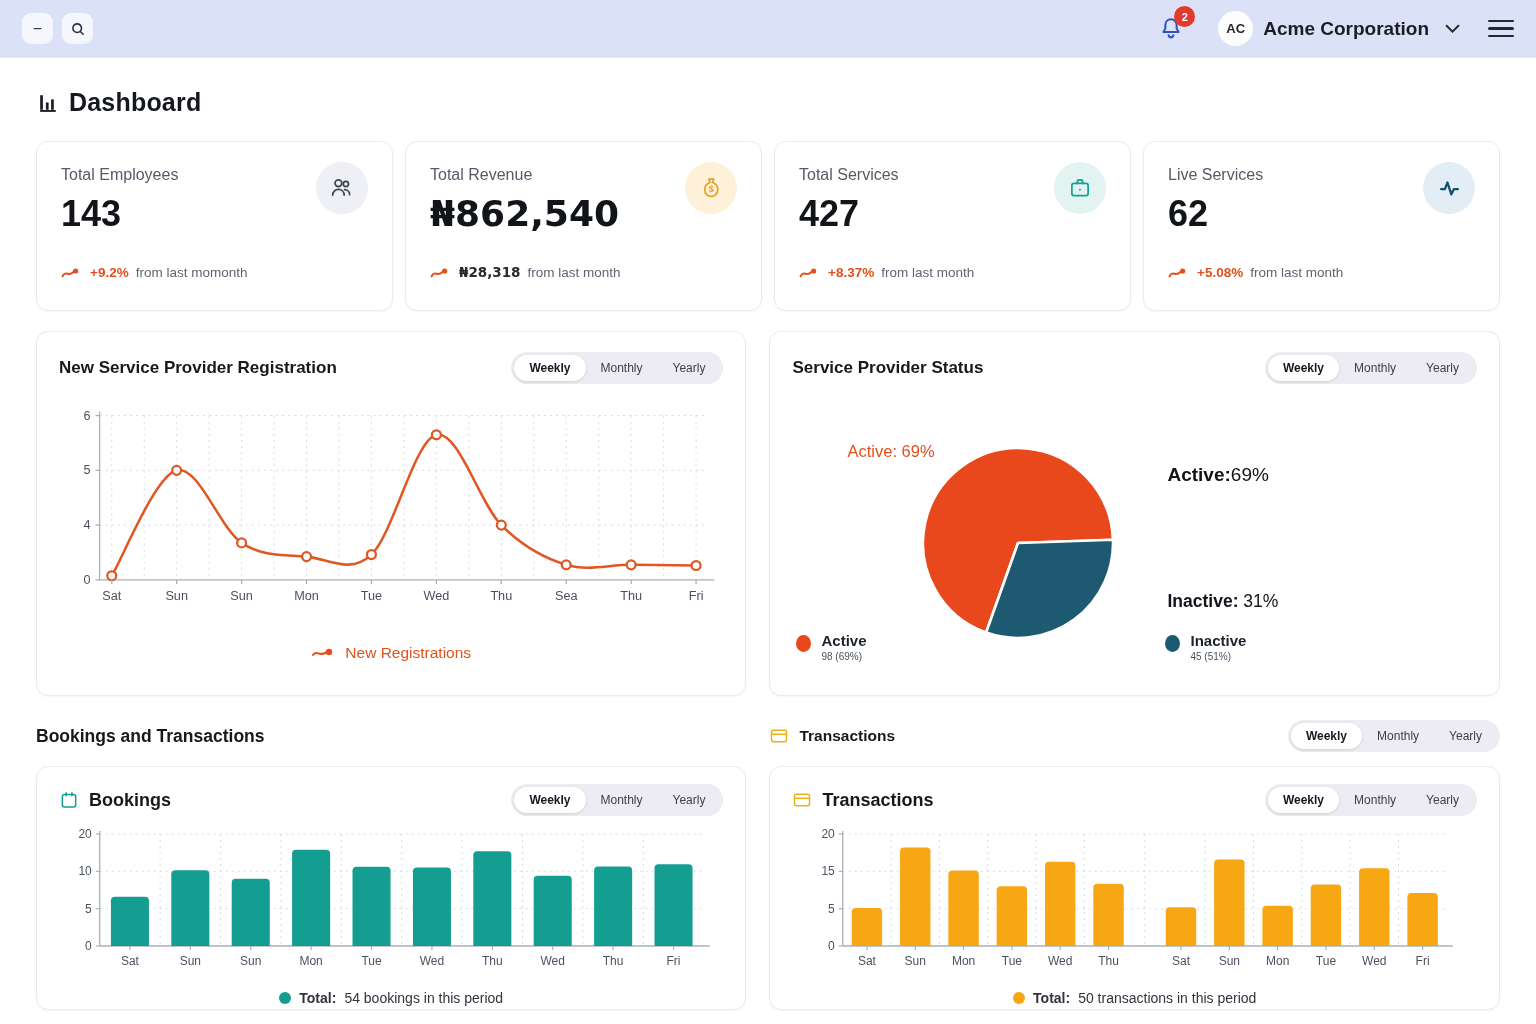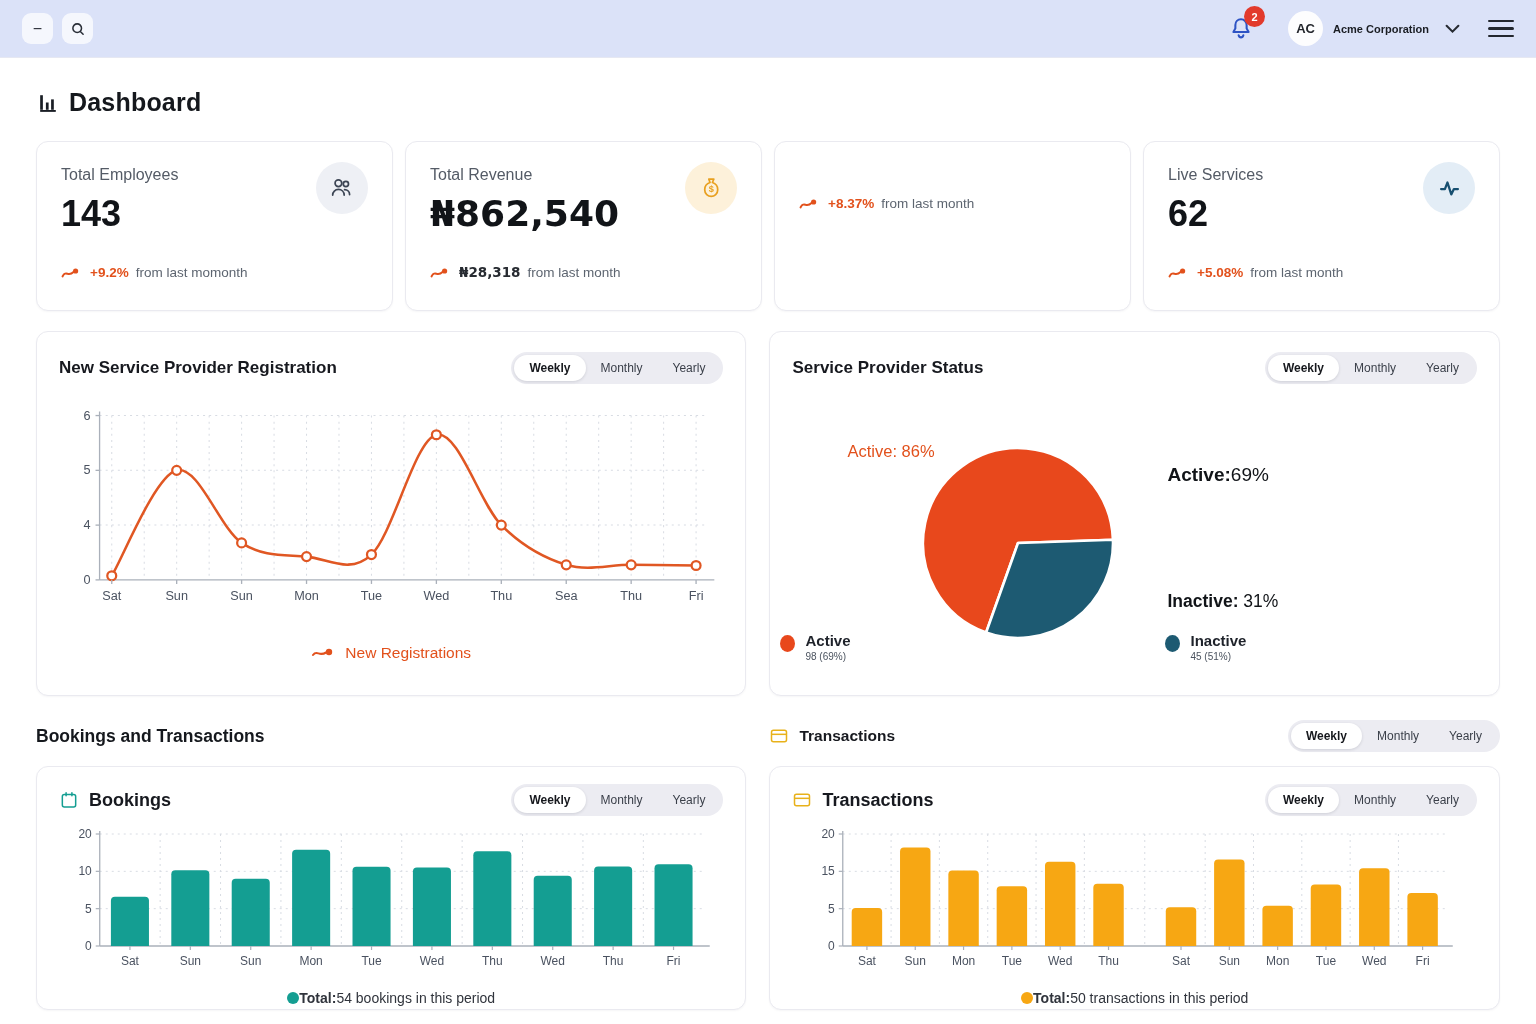--- a/index.html
+++ b/index.html
@@ -14,21 +14,21 @@
     display:flex; align-items:center; justify-content:center; margin-right:9px;
     color:#2a2f38; font-size:16px; cursor:pointer; }
   .tb-spacer { flex:1; }
   .bell-wrap { position:relative; margin-right:34px; cursor:pointer; }
   .badge { position:absolute; top:-9px; right:-11px; min-width:21px; height:21px;
     background:#e23a2c; border-radius:50%; color:#fff; font-size:11px; font-weight:bold;
     display:flex; align-items:center; justify-content:center; }
   .avatar { width:35px; height:35px; border-radius:50%; background:#fdfdfe; color:#23262c;
     font-weight:bold; font-size:13px; display:flex; align-items:center; justify-content:center;
     margin-right:10px; }
-  .org-name { font-size:11px; font-weight:600; color:#1a1d23; margin-right:16px; }
+  .org-name { font-size:19px; font-weight:600; color:#1a1d23; margin-right:16px; }
   .chev { margin-right:28px; display:flex; cursor:pointer; }
   .hamburger { display:flex; flex-direction:column; gap:5px; cursor:pointer; }
   .hamburger span { width:26px; height:2.6px; background:#23272e; border-radius:2px; }
 
   
   .content { padding:0 36px; }
   .page-head { display:flex; align-items:center; gap:8px; margin-top:30px; }
   .page-head h1 { font-size:25px; font-weight:700; letter-spacing:.2px; color:#15181d; }
 
   .stats-grid { display:grid; grid-template-columns:repeat(4,1fr); gap:12px; margin-top:24px; }
@@ -76,21 +76,21 @@
   .bh-right { display:flex; align-items:center; }
   .bh-right .bh-label { font-size:15.5px; font-weight:600; color:#17191f; margin-left:10px; }
   .bh-right .tabs { margin-left:auto; }
 
   .bottom-grid { display:grid; grid-template-columns:709fr 729fr; gap:23px; margin-top:14px; }
   .bottom-card { border:1px solid #eaeaf0; border-radius:12px; background:#fff; height:244px;
     padding:17px 22px; box-shadow:0 1px 2px rgba(20,24,40,.04); }
   .bc-head { display:flex; align-items:center; }
   .bc-head .card-title { margin-left:10px; font-size:18px; }
   .bc-head .tabs { margin-left:auto; }
-  .bar-legend { display:flex; align-items:center; justify-content:center; gap:0;
+  .bar-legend { display:flex; align-items:center; justify-content:center; gap:8px;
     margin-top:2px; font-size:14px; color:#30343c; }
   .bar-legend .dot { width:12px; height:12px; border-radius:50%; }
   .bar-legend b { font-weight:700; }
 
   svg text { font-family:"Liberation Sans",sans-serif; }
 </style>
 </head>
 <body>
 
 <div class="topbar">
@@ -193,20 +193,33 @@
             <path d="M1.5 10.5 C5 3.5, 7 11.5, 12.5 6" stroke="#e2511c" stroke-width="1.9" stroke-linecap="round" fill="none"></path>
             <circle cx="14.6" cy="5" r="2.6" fill="#e2511c"></circle>
           </svg>
         </span>
         <span class="delta dark naira">₦28,318</span>
         <span class="delta-note">from last month</span>
       </div>
     </div>
 
     <div class="stat-card">
+      <div class="stat-top">
+        <div>
+          <div class="stat-label">Total Services</div>
+          <div class="stat-value">427</div>
+        </div>
+        <div class="icon-circle" style="background:#e2f3f1">
+          <svg width="26" height="26" viewBox="0 0 24 24" fill="none" stroke="#13a295" stroke-width="1.6" stroke-linejoin="round" stroke-linecap="round">
+            <rect x="4.5" y="7.8" width="15" height="11.2" rx="2"></rect>
+            <path d="M9.5 7.8V6.2c0-.9.7-1.6 1.6-1.6h1.8c.9 0 1.6.7 1.6 1.6v1.6"></path>
+            <circle cx="12" cy="13.6" r="0.9" fill="#13a295" stroke="none"></circle>
+          </svg>
+        </div>
+      </div>
       <div class="trend-row">
         <span style="display:flex">
           <svg width="22" height="13" viewBox="0 0 22 13" fill="none">
             <path d="M1.5 10.5 C5 3.5, 7 11.5, 12.5 6" stroke="#e2511c" stroke-width="1.9" stroke-linecap="round" fill="none"></path>
             <circle cx="14.6" cy="5" r="2.6" fill="#e2511c"></circle>
           </svg>
         </span>
         <span class="delta">+8.37%</span>
         <span class="delta-note">from last month</span>
       </div>
@@ -326,32 +339,32 @@
 
     <div class="chart-card">
       <div class="card-head">
         <div class="card-title">Service Provider Status</div>
         <div class="tabs">
           <div class="tab active">Weekly</div>
           <div class="tab">Monthly</div>
           <div class="tab">Yearly</div>
         </div>
       </div>
-      <div class="pie-callout">Active:  86%</div>
+      <div class="pie-callout">Active:  69%</div>
       <svg id="pie-chart" class="pie-svg" width="210" height="210" viewBox="0 0 210 210">
           <path d="M105,105 L73.13210087372579,194.4954580147932 A95,95 0 1 1 199.9421285668141,101.68454781326243 Z" fill="#e8481c" stroke="#fff" stroke-width="2.6" stroke-linejoin="round"></path>
           <path d="M105,105 L199.9421285668141,101.68454781326241 A95,95 0 0 1 73.13210087372579,194.4954580147932 Z" fill="#1d5a72" stroke="#fff" stroke-width="2.6" stroke-linejoin="round"></path>
         </svg>
       <div class="pie-right-top">
         <b>Active:</b><span>69%</span>
       </div>
       <div class="pie-right-bottom">
         <b>Inactive:</b> <span>31%</span>
       </div>
-      <div class="pie-legend-item" style="left:10px; top:300px">
+      <div class="pie-legend-item" style="left:26px; top:300px">
         <span class="pie-dot" style="background: rgb(232, 72, 28);"></span>
         <span>
           <div class="pie-leg-name">Active</div>
           <div class="pie-leg-val">98 (69%)</div>
         </span>
       </div>
       <div class="pie-legend-item" style="left:395px; top:300px">
         <span class="pie-dot" style="background: rgb(29, 90, 114);"></span>
         <span>
           <div class="pie-leg-name">Inactive</div>

